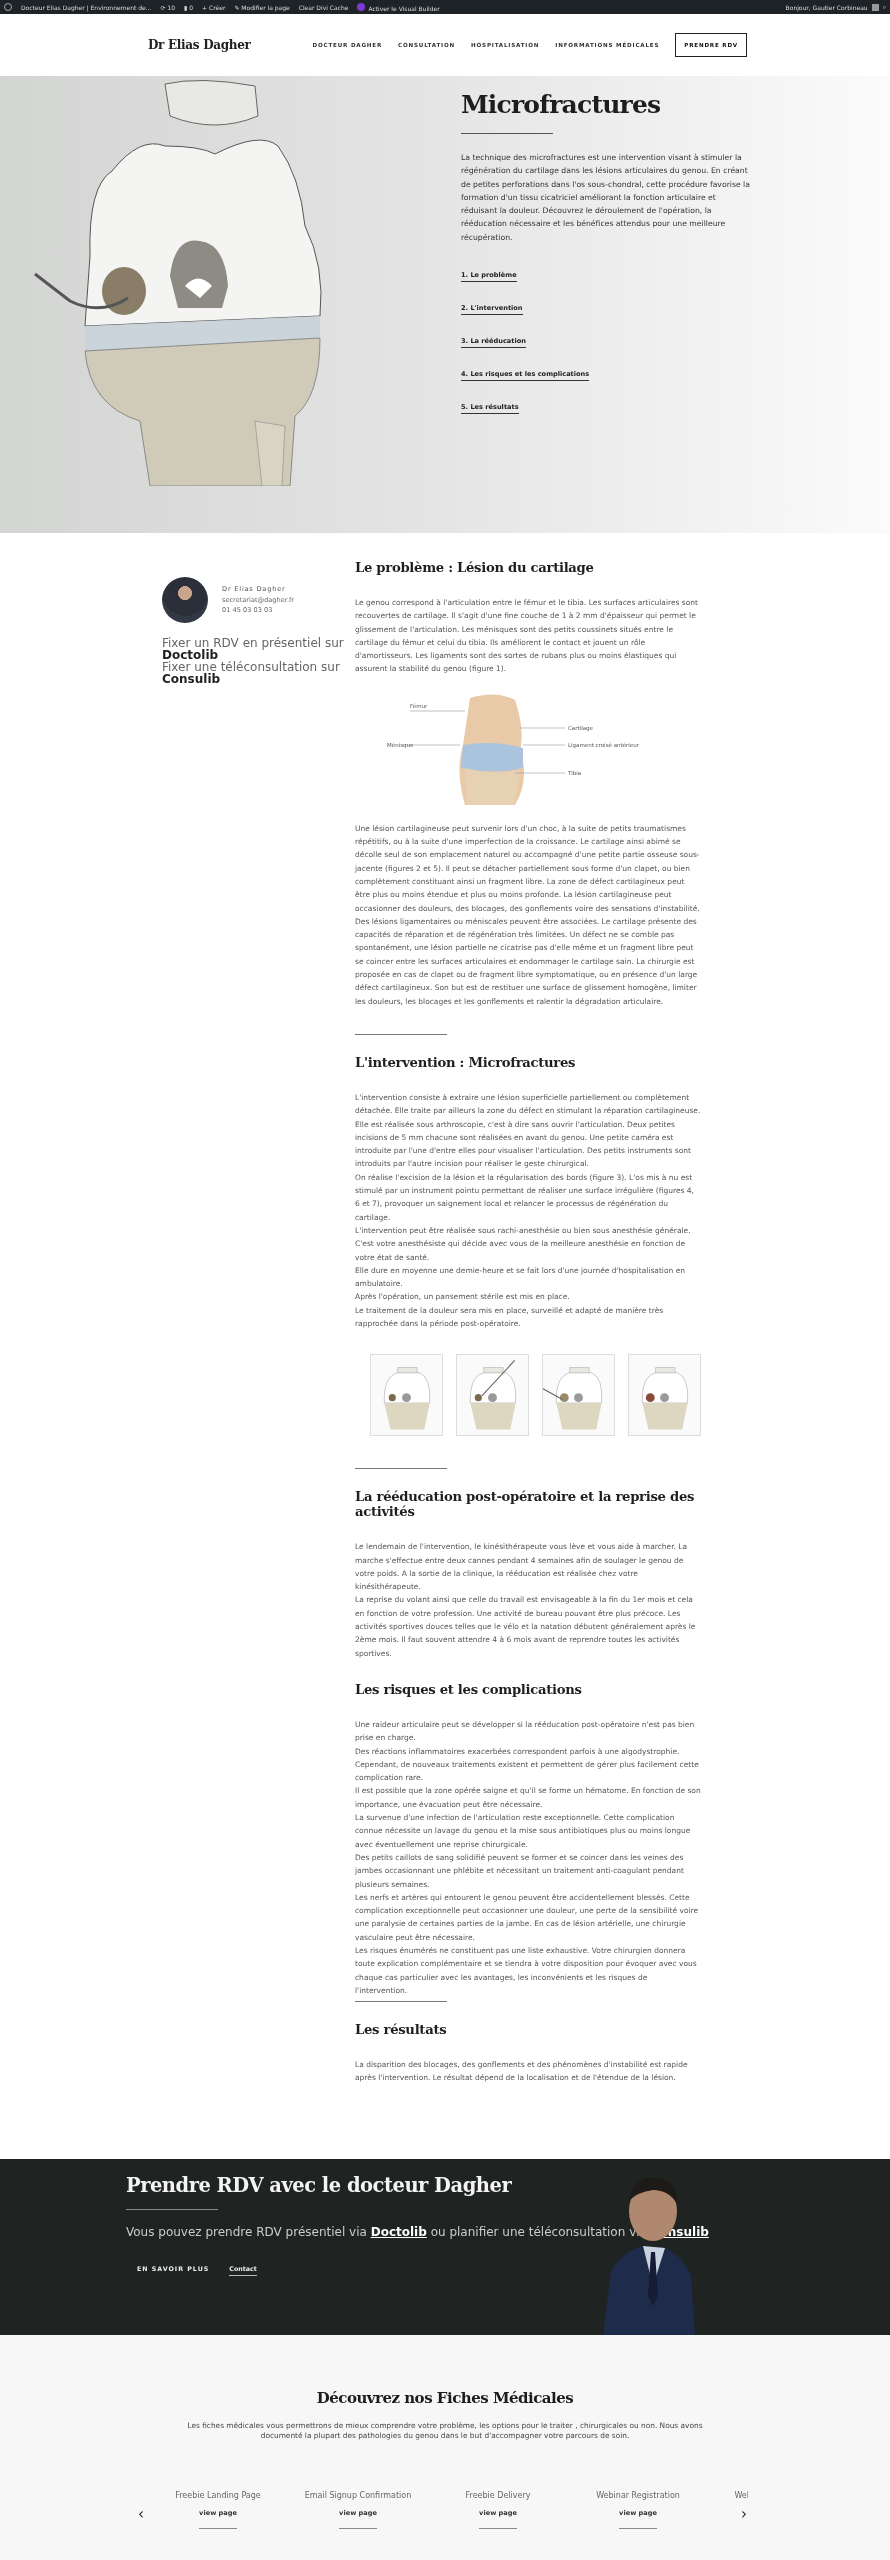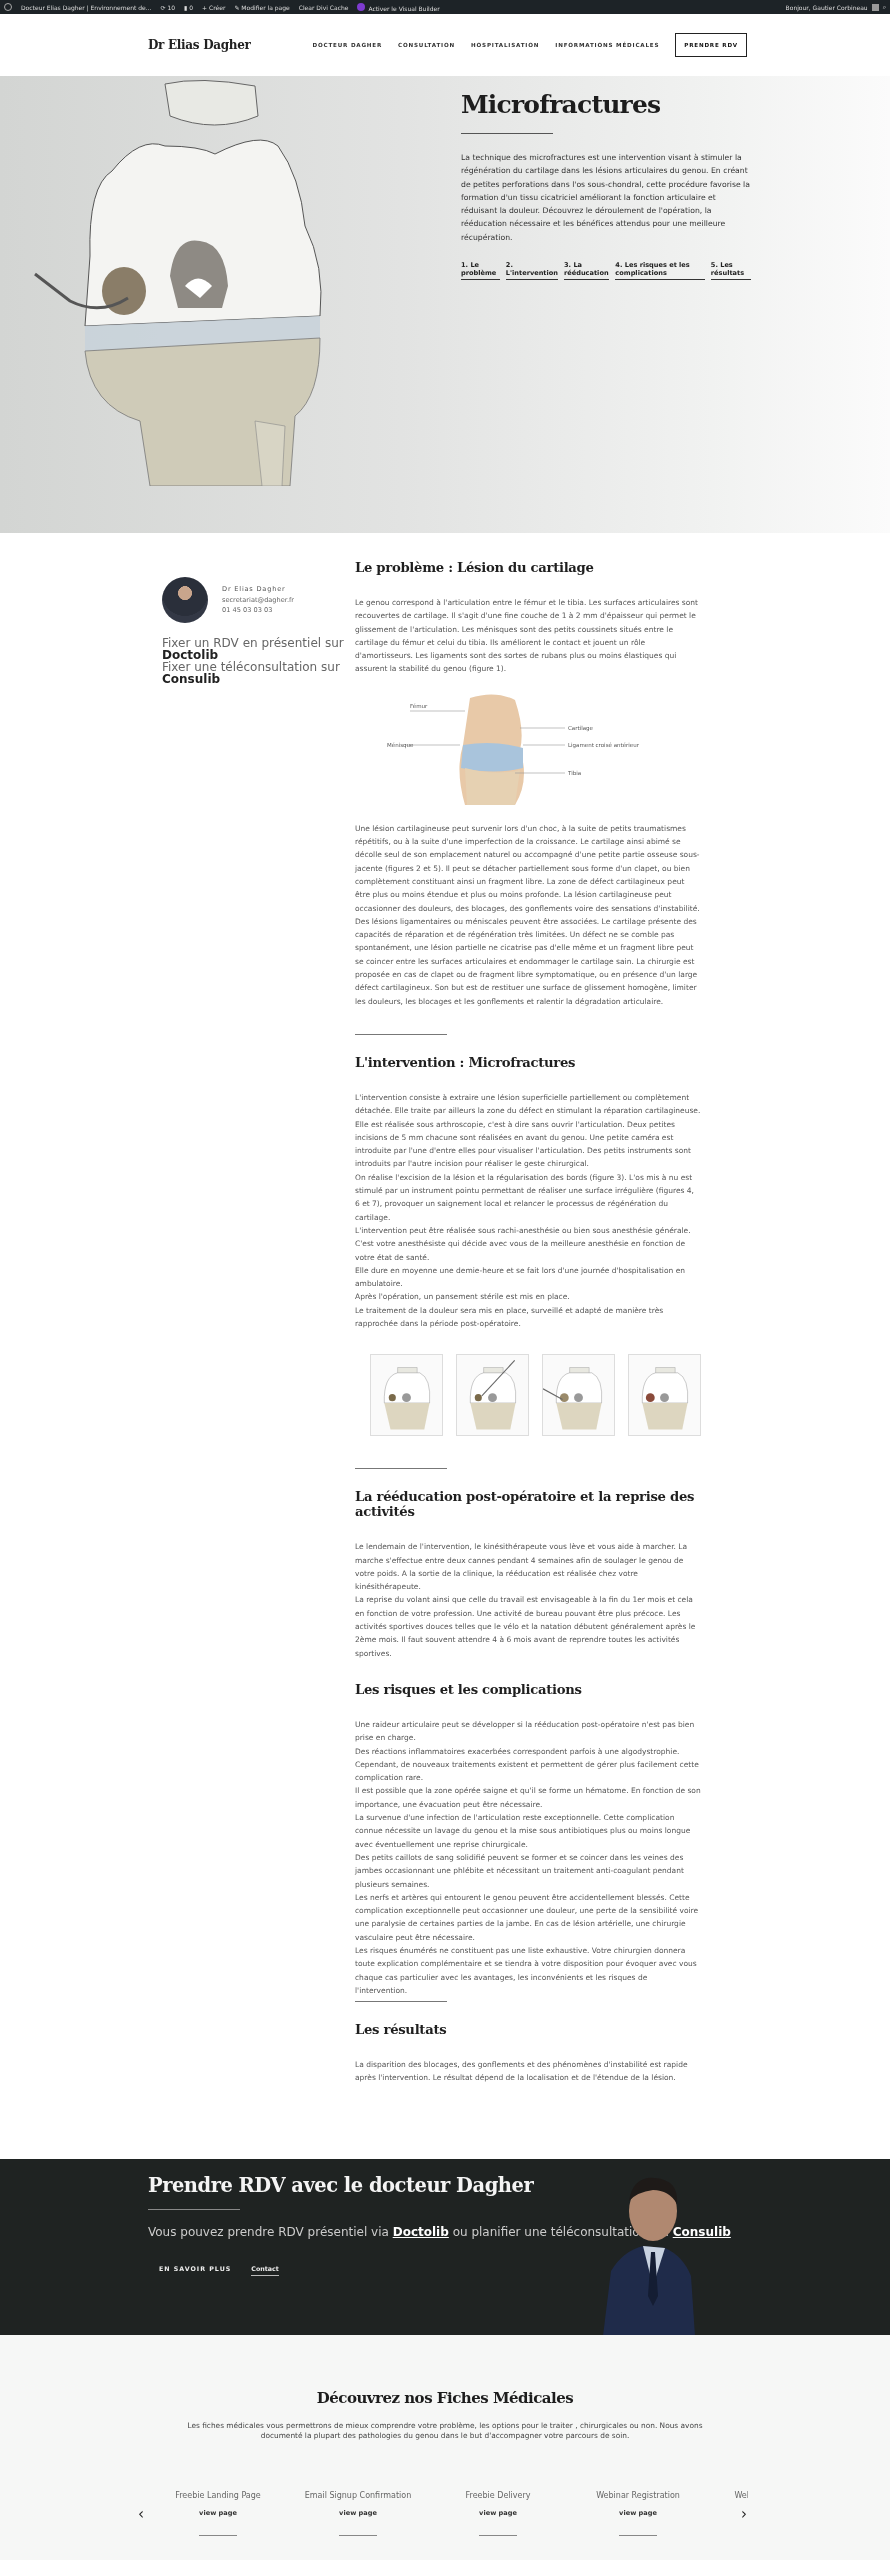--- a/index.html
+++ b/index.html
@@ -16,58 +16,58 @@
 .logo{font-family:"DejaVu Serif",serif;font-weight:bold;font-size:12px;color:#222;letter-spacing:-0.3px}
 .nav{margin-left:auto;display:flex;align-items:center;gap:16px;font-size:5.6px;letter-spacing:0.8px;color:#333;font-weight:bold}
 .nav .cta{border:1.2px solid #222;padding:8px 8px;color:#111}
 
 .hero{position:relative;height:457px;background:linear-gradient(90deg,#d3d5d3 0%,#e2e3e2 45%,#f1f2f1 80%,#fbfbfb 100%);overflow:hidden}
 .hero-img{position:absolute;left:0;top:0;width:440px;height:410px}
 .hero-text{position:absolute;left:461px;top:14px;width:290px}
 .hero-title{font-family:"DejaVu Serif",serif;font-weight:bold;font-size:25px;color:#1d1d1d;letter-spacing:-0.8px}
 .rule{width:92px;height:1px;background:#555;margin:14px 0 17px}
 .hero-desc{font-size:7.7px;line-height:13.3px;color:#333}
-.toc{margin-top:17px;display:flex;flex-direction:row;gap:6px}
+.toc{margin-top:27px;display:flex;flex-direction:column;gap:22px}
 .toc a{font-size:6.6px;font-weight:bold;color:#222;display:inline-block;border-bottom:1px solid #333;padding-bottom:2px;align-self:flex-start}
 
 .content{display:flex;padding:27px 0 0 0;position:relative}
 .sidebar{width:355px;padding-left:162px;padding-top:17px}
 .author{display:flex;align-items:center;gap:14px}
 .avatar{width:46px;height:46px;border-radius:50%;background:radial-gradient(circle at 50% 35%,#c9a58c 0 18%,#2a2f3a 19% 60%,#333845 61%);overflow:hidden}
 .author-info{font-size:6.6px;line-height:10.5px;color:#666}
 .author-info .n{letter-spacing:0.8px;color:#555}
 .side-links{margin-top:14px;font-size:12px;line-height:12px;color:#666}
 .side-links b{color:#222}
 .main{width:346px}
 .h2{font-family:"DejaVu Serif",serif;font-weight:bold;font-size:13.2px;color:#1f1f1f;letter-spacing:-0.3px;margin-bottom:21px}
 .p{font-size:7.5px;line-height:13.3px;color:#555}
 .p span{display:block}
 .sec-rule{width:92px;height:1px;background:#777;margin:26px 0 20px}
 .fig1{height:118px;margin:14px 0 14px;position:relative}
 .fig-strip{display:flex;gap:13px;margin:24px 0 0 15px}
 .fig-box{width:80px;height:82px;border:1px solid #ddd;background:#fafafa}
 
 .cta-sec{margin-top:74px;height:176px;background:#1f2322;position:relative;overflow:hidden}
-.cta-inner{position:absolute;left:148px;top:15px}
+.cta-inner{position:absolute;left:126px;top:15px}
 .cta-title{font-family:"DejaVu Serif",serif;font-weight:bold;font-size:19.5px;color:#f4f4f4;letter-spacing:-0.5px}
 .cta-rule{width:92px;height:1px;background:#888;margin:12px 0 15px}
 .cta-desc{font-size:12px;color:#ccc}
 .cta-desc b{color:#fff;text-decoration:underline}
 .cta-btns{display:flex;gap:20px;margin-top:26px;padding-left:11px;font-size:6.3px;color:#eee;font-weight:bold}
 .cta-btns .b1{letter-spacing:1px}
 .cta-btns .b2{border-bottom:1.5px solid #bbb;padding-bottom:3px}
 .portrait{position:absolute;left:603px;top:7px;width:120px;height:170px}
 
 .fiches{background:#f6f7f6;height:260px;position:relative;text-align:center;padding-top:54px}
 .fiches-title{font-family:"DejaVu Serif",serif;font-weight:bold;font-size:15px;color:#1d1d1d;letter-spacing:-0.5px}
 .fiches-desc{font-size:7.4px;line-height:10px;color:#444;width:520px;margin:14px auto 0}
 .carousel{position:absolute;left:148px;top:156px;width:600px;display:flex;overflow:hidden}
 .slide{width:140px;flex-shrink:0;text-align:center}
 .slide .t{font-size:8px;color:#666;white-space:nowrap}
-.slide .v{display:inline-block;font-size:6.6px;font-weight:bold;color:#333;border-bottom:1.5px solid #888;padding-bottom:18px}
+.slide .v{display:inline-block;font-size:6.6px;font-weight:bold;color:#333;border-bottom:1.5px solid #888;padding-bottom:11px}
 .arrow{position:absolute;top:170px;font-size:15px;color:#222}
 </style>
 </head>
 <body>
 
 <div class="adminbar">
   <span class="wp-logo"></span>
   <span>Docteur Elias Dagher | Environnement de...</span>
   <span>⟳ <span>10</span></span>
   <span>▮ <span>0</span></span>

